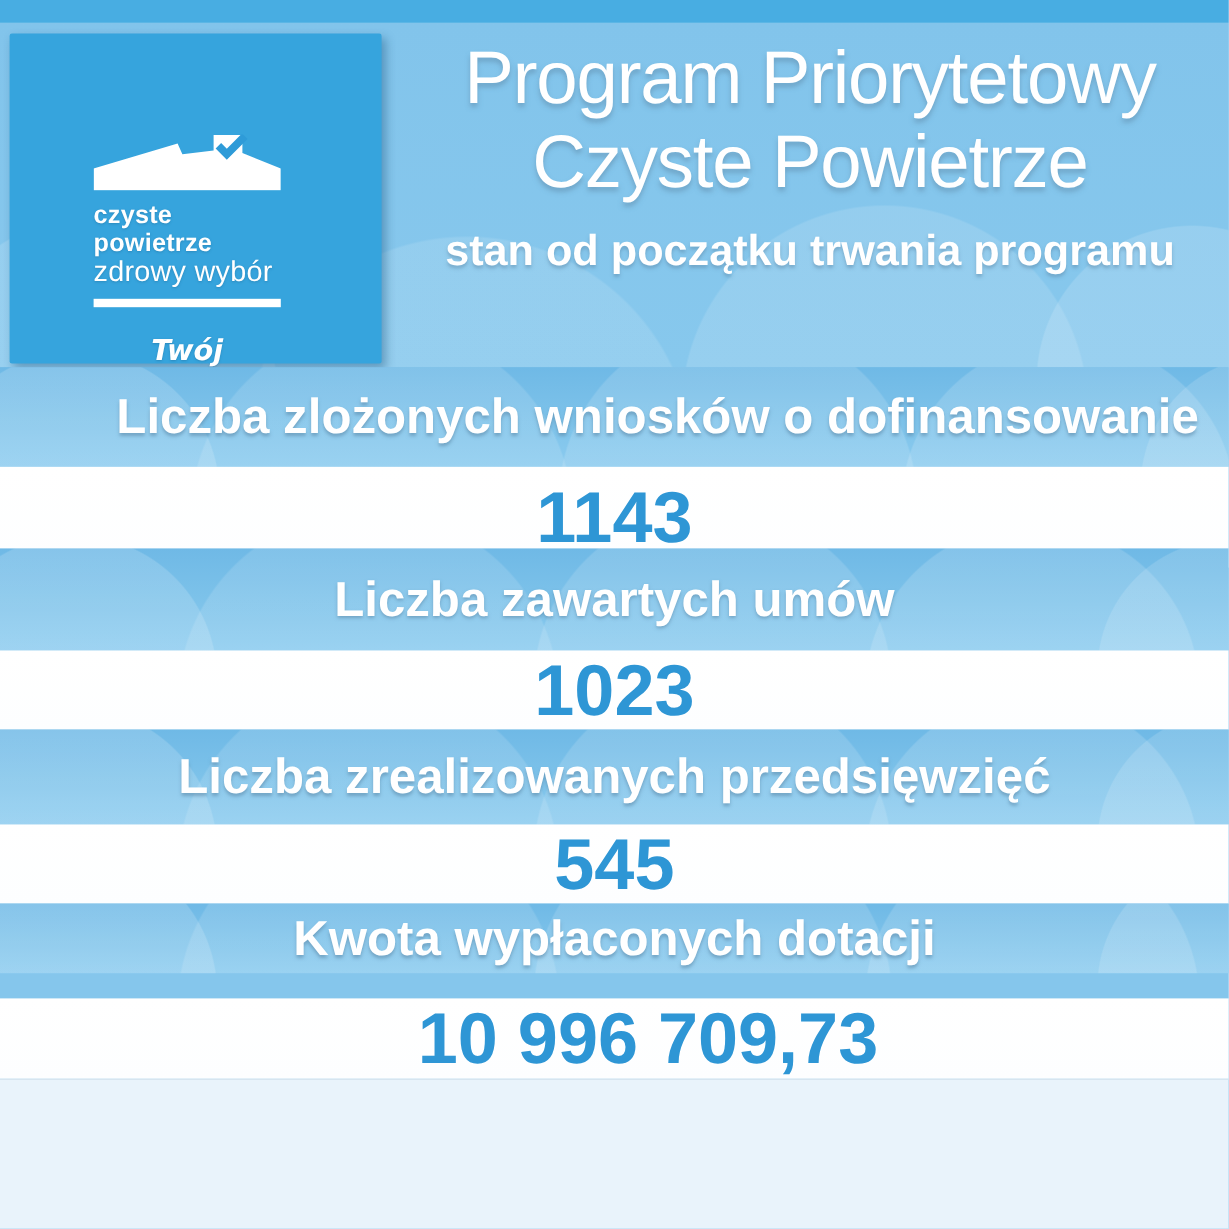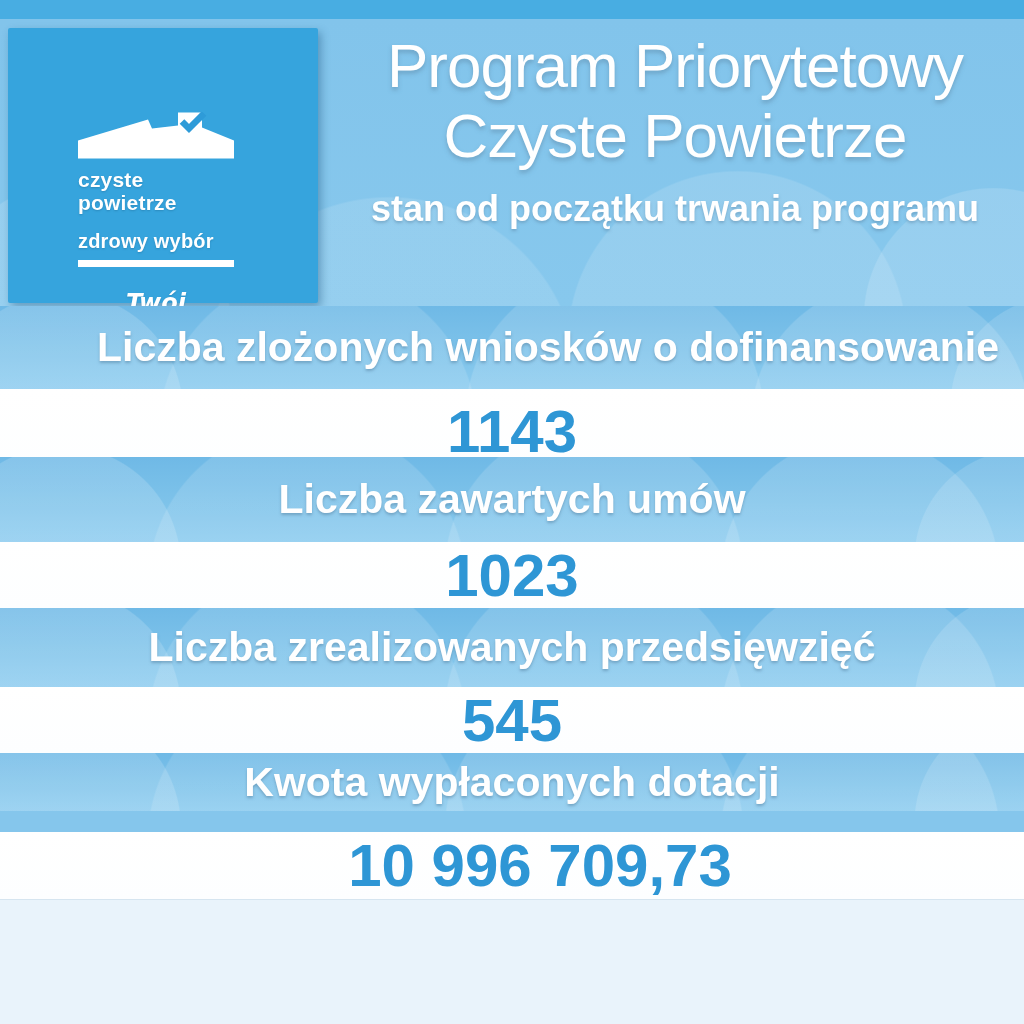--- a/index.html
+++ b/index.html
@@ -23,22 +23,22 @@
   .logo-box{
     position:absolute;left:8px;top:9px;width:310px;height:275px;
     background:#36A4DD;border-radius:2px;
     box-shadow:3px 4px 8px rgba(22,78,118,.4);
     color:#fff;
   }
   .logo-inner{position:absolute;left:70px;top:84px;width:160px;text-align:left;}
   .logo-house{display:block;margin-bottom:9px;}
   .logo-name1{font-size:21px;font-weight:700;letter-spacing:.2px;line-height:1.1;
     text-shadow:0 1px 2px rgba(25,90,130,.35);}
-  .logo-name2{font-size:20px;font-weight:700;letter-spacing:.2px;line-height:1.1;
-    text-shadow:0 1px 2px rgba(25,90,130,.35);margin-top:16px;}
+  .logo-name2{font-size:24px;font-weight:400;letter-spacing:.2px;line-height:1.1;
+    text-shadow:0 1px 2px rgba(25,90,130,.35);}
   .logo-rule{width:156px;height:7px;background:#fff;margin-top:8px;}
   .logo-tagline{margin-top:22px;text-align:center;width:156px;
     font-family:"DejaVu Sans",sans-serif;font-style:italic;font-weight:700;font-size:24px;
     text-shadow:0 1px 2px rgba(25,90,130,.35);}
   .header-text{position:absolute;left:330px;top:12px;width:690px;text-align:center;color:#fff;}
   .title{font-size:62px;font-weight:400;line-height:1.13;letter-spacing:-1px;margin:0;
     text-shadow:0 3px 4px rgba(92,136,168,.55);}
   .subtitle{font-size:36px;font-weight:700;line-height:1.22;margin:16px 0 0 0;
     text-shadow:0 2px 3px rgba(92,136,168,.5);}
   

